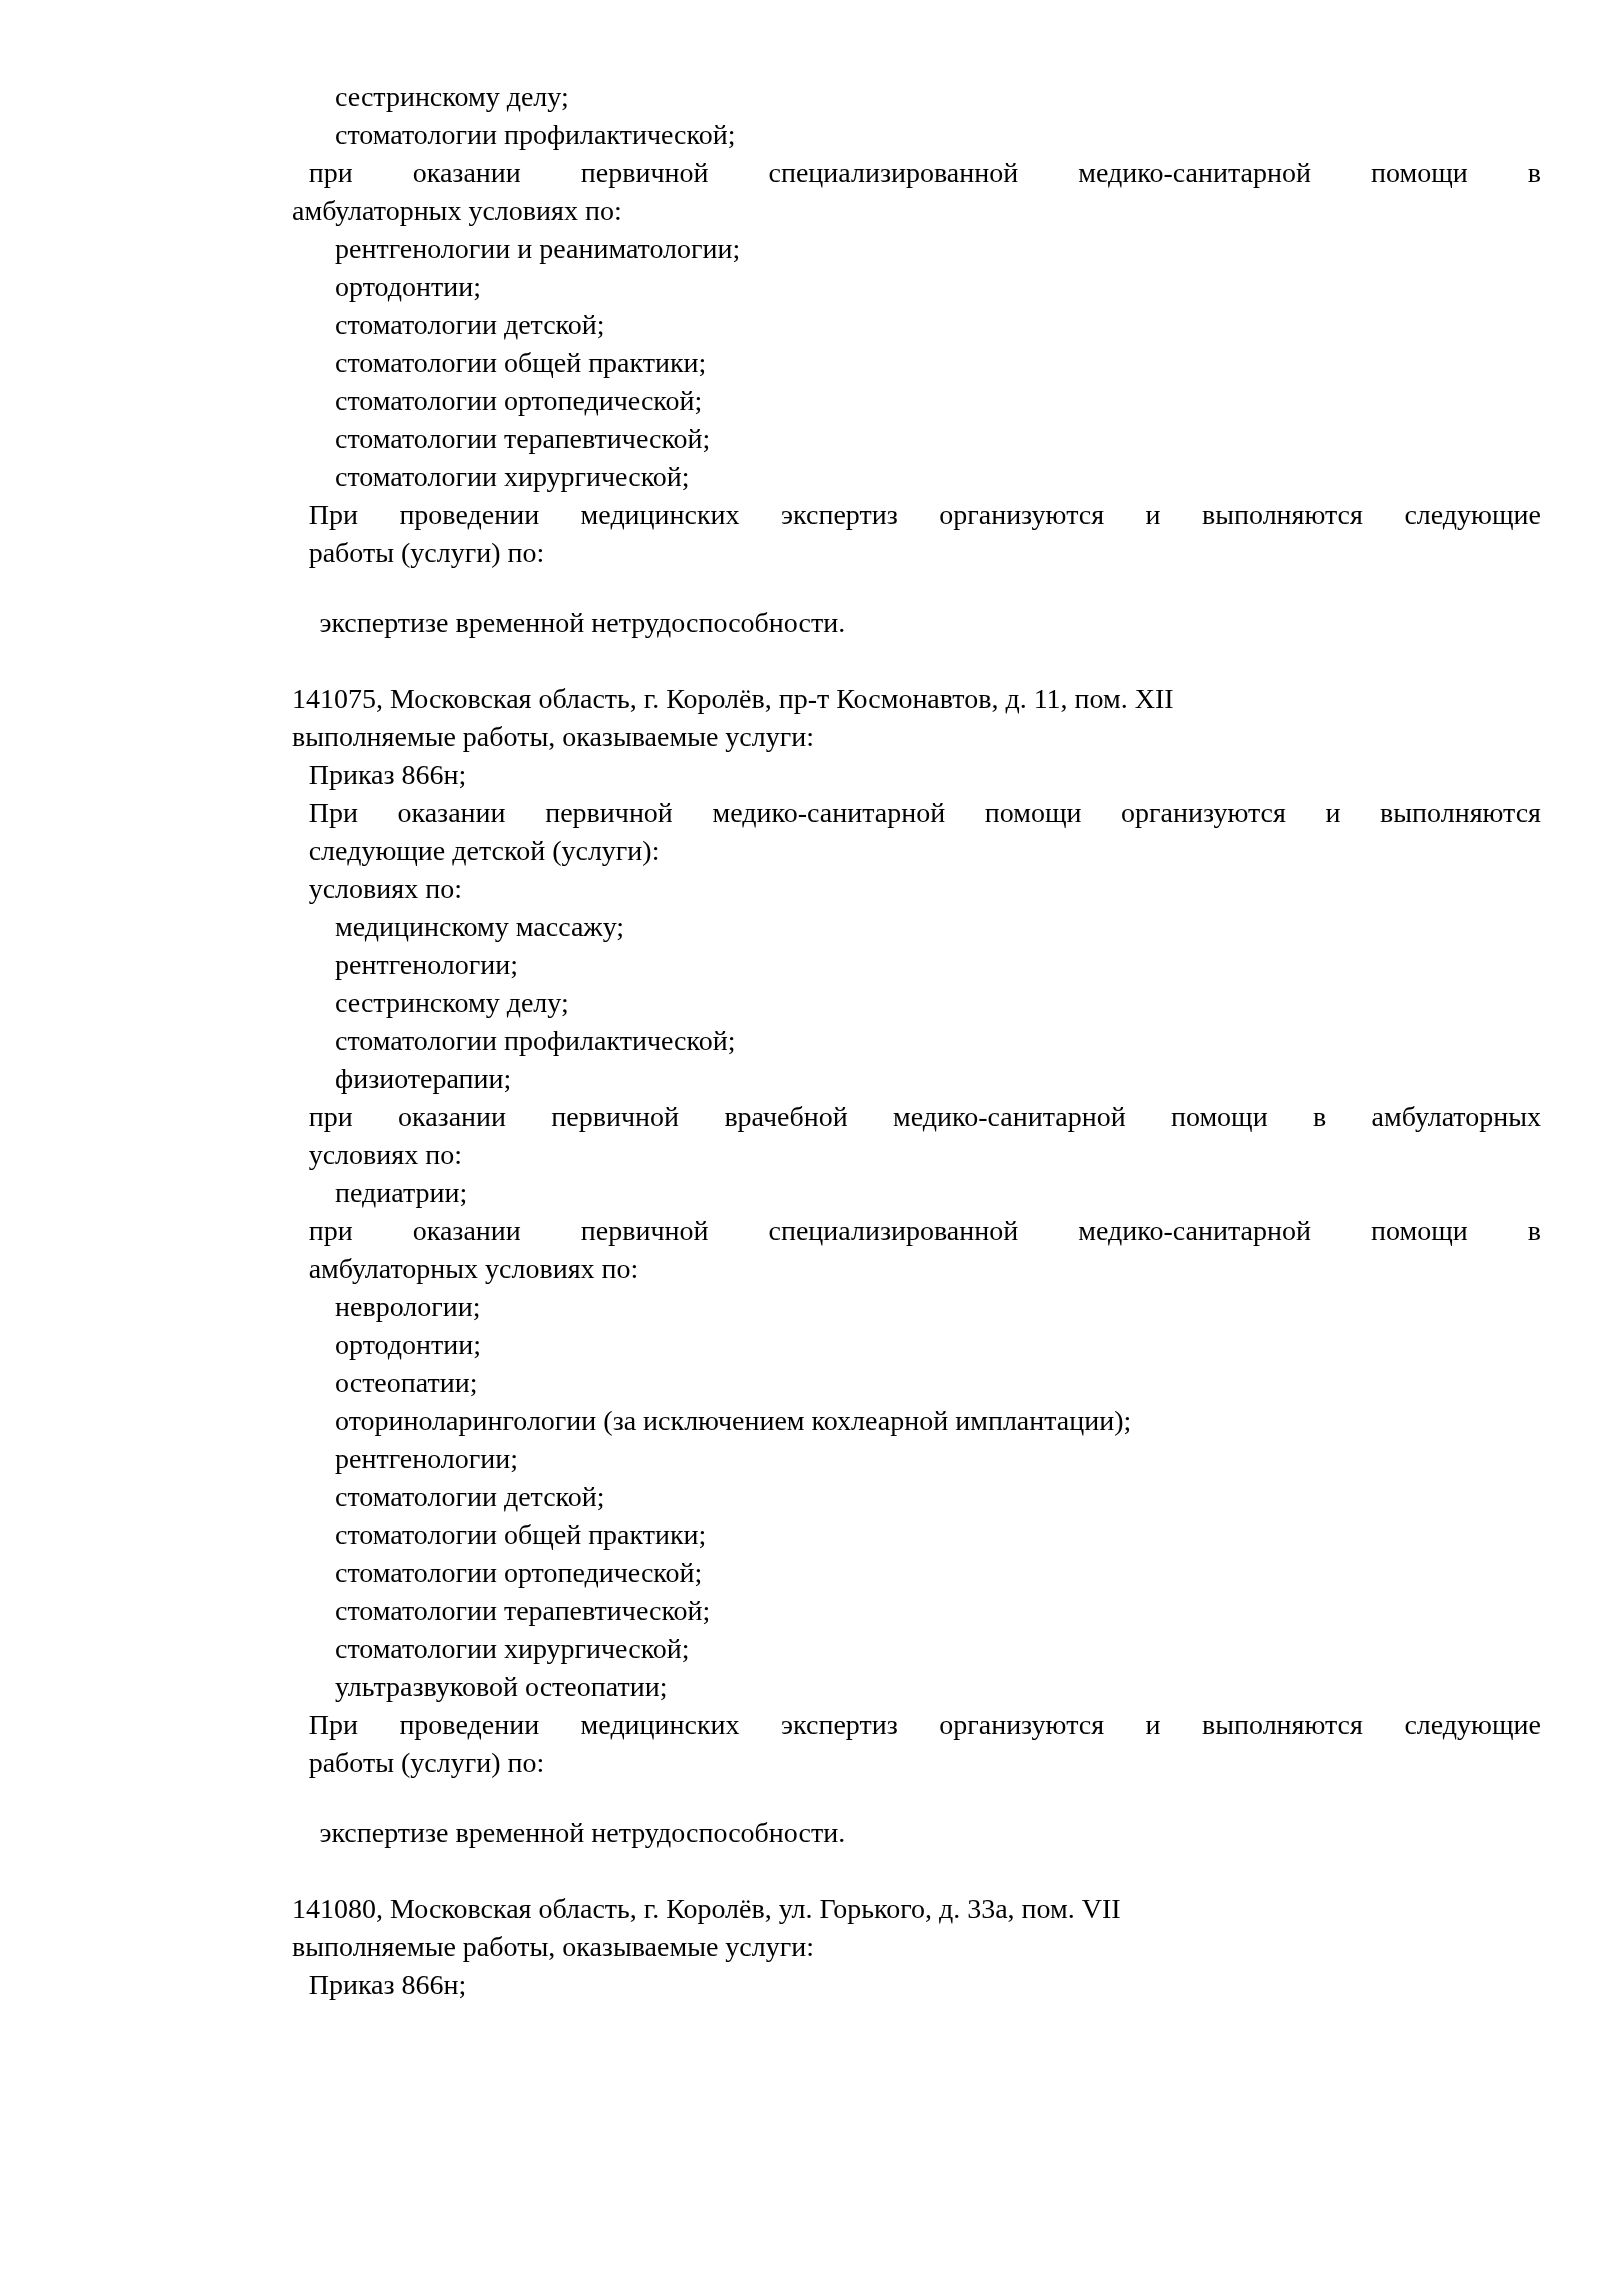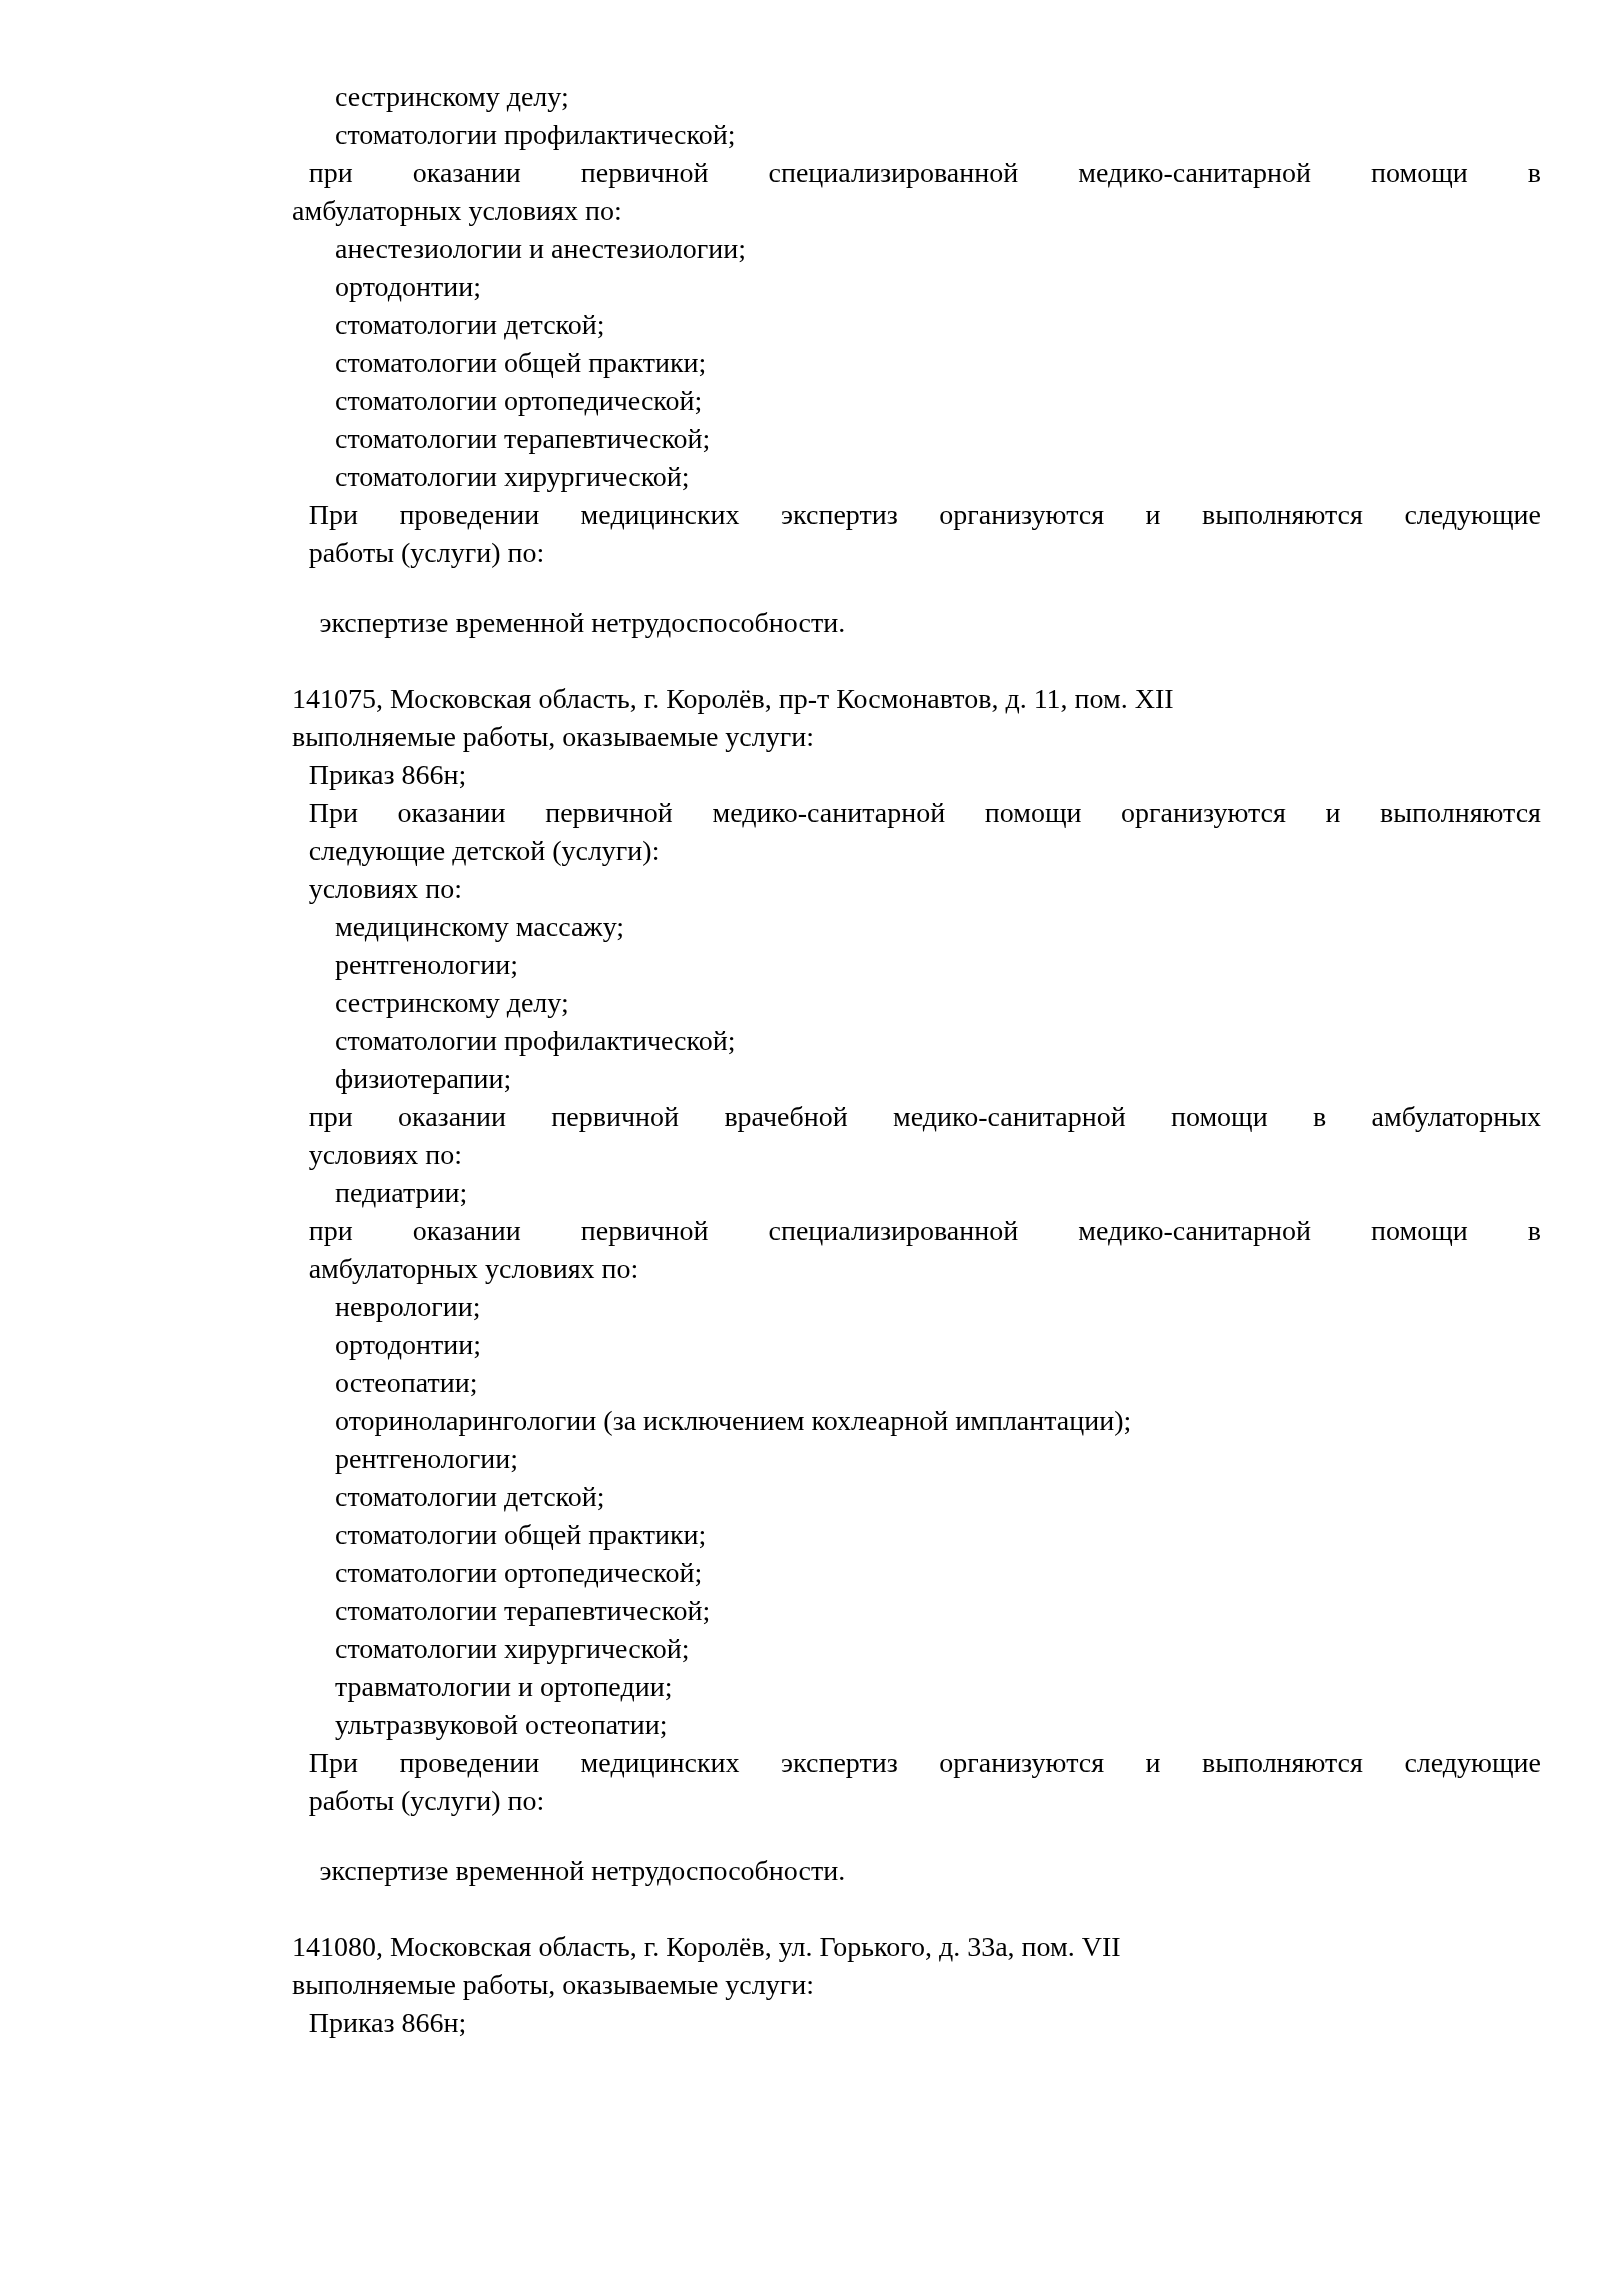--- a/index.html
+++ b/index.html
@@ -48,21 +48,21 @@
 </style>
 </head>
 <body style="background: rgb(255, 255, 255);">
 
 <div class="page">
   <div class="textblock" id="textblock" style="color: rgb(0, 0, 0);">
       <div class="line i3">сестринскому делу;</div>
       <div class="line i3">стоматологии профилактической;</div>
       <div class="line i1 just">при оказании первичной специализированной медико-санитарной помощи в</div>
       <div class="line i0">амбулаторных условиях по:</div>
-      <div class="line i3">анестезиологии и анестезиологии;</div>
+      <div class="line i3">рентгенологии и реаниматологии;</div>
       <div class="line i3">ортодонтии;</div>
       <div class="line i3">стоматологии детской;</div>
       <div class="line i3">стоматологии общей практики;</div>
       <div class="line i3">стоматологии ортопедической;</div>
       <div class="line i3">стоматологии терапевтической;</div>
       <div class="line i3">стоматологии хирургической;</div>
       <div class="line i1 just">При проведении медицинских экспертиз организуются и выполняются следующие</div>
       <div class="line i1">работы (услуги) по:</div>
       <div class="line i2">экспертизе временной нетрудоспособности.</div>
       <div class="line i0 blank">&nbsp;</div>
@@ -85,21 +85,20 @@
       <div class="line i3">неврологии;</div>
       <div class="line i3">ортодонтии;</div>
       <div class="line i3">остеопатии;</div>
       <div class="line i3">оториноларингологии (за исключением кохлеарной имплантации);</div>
       <div class="line i3">рентгенологии;</div>
       <div class="line i3">стоматологии детской;</div>
       <div class="line i3">стоматологии общей практики;</div>
       <div class="line i3">стоматологии ортопедической;</div>
       <div class="line i3">стоматологии терапевтической;</div>
       <div class="line i3">стоматологии хирургической;</div>
-      <div class="line i3">травматологии и ортопедии;</div>
       <div class="line i3">ультразвуковой остеопатии;</div>
       <div class="line i1 just">При проведении медицинских экспертиз организуются и выполняются следующие</div>
       <div class="line i1">работы (услуги) по:</div>
       <div class="line i2">экспертизе временной нетрудоспособности.</div>
       <div class="line i0 blank">&nbsp;</div>
       <div class="line i0">141080, Московская область, г. Королёв, ул. Горького, д. 33а, пом. VII</div>
       <div class="line i0">выполняемые работы, оказываемые услуги:</div>
       <div class="line i1">Приказ 866н;</div>
     </div>
 </div>

